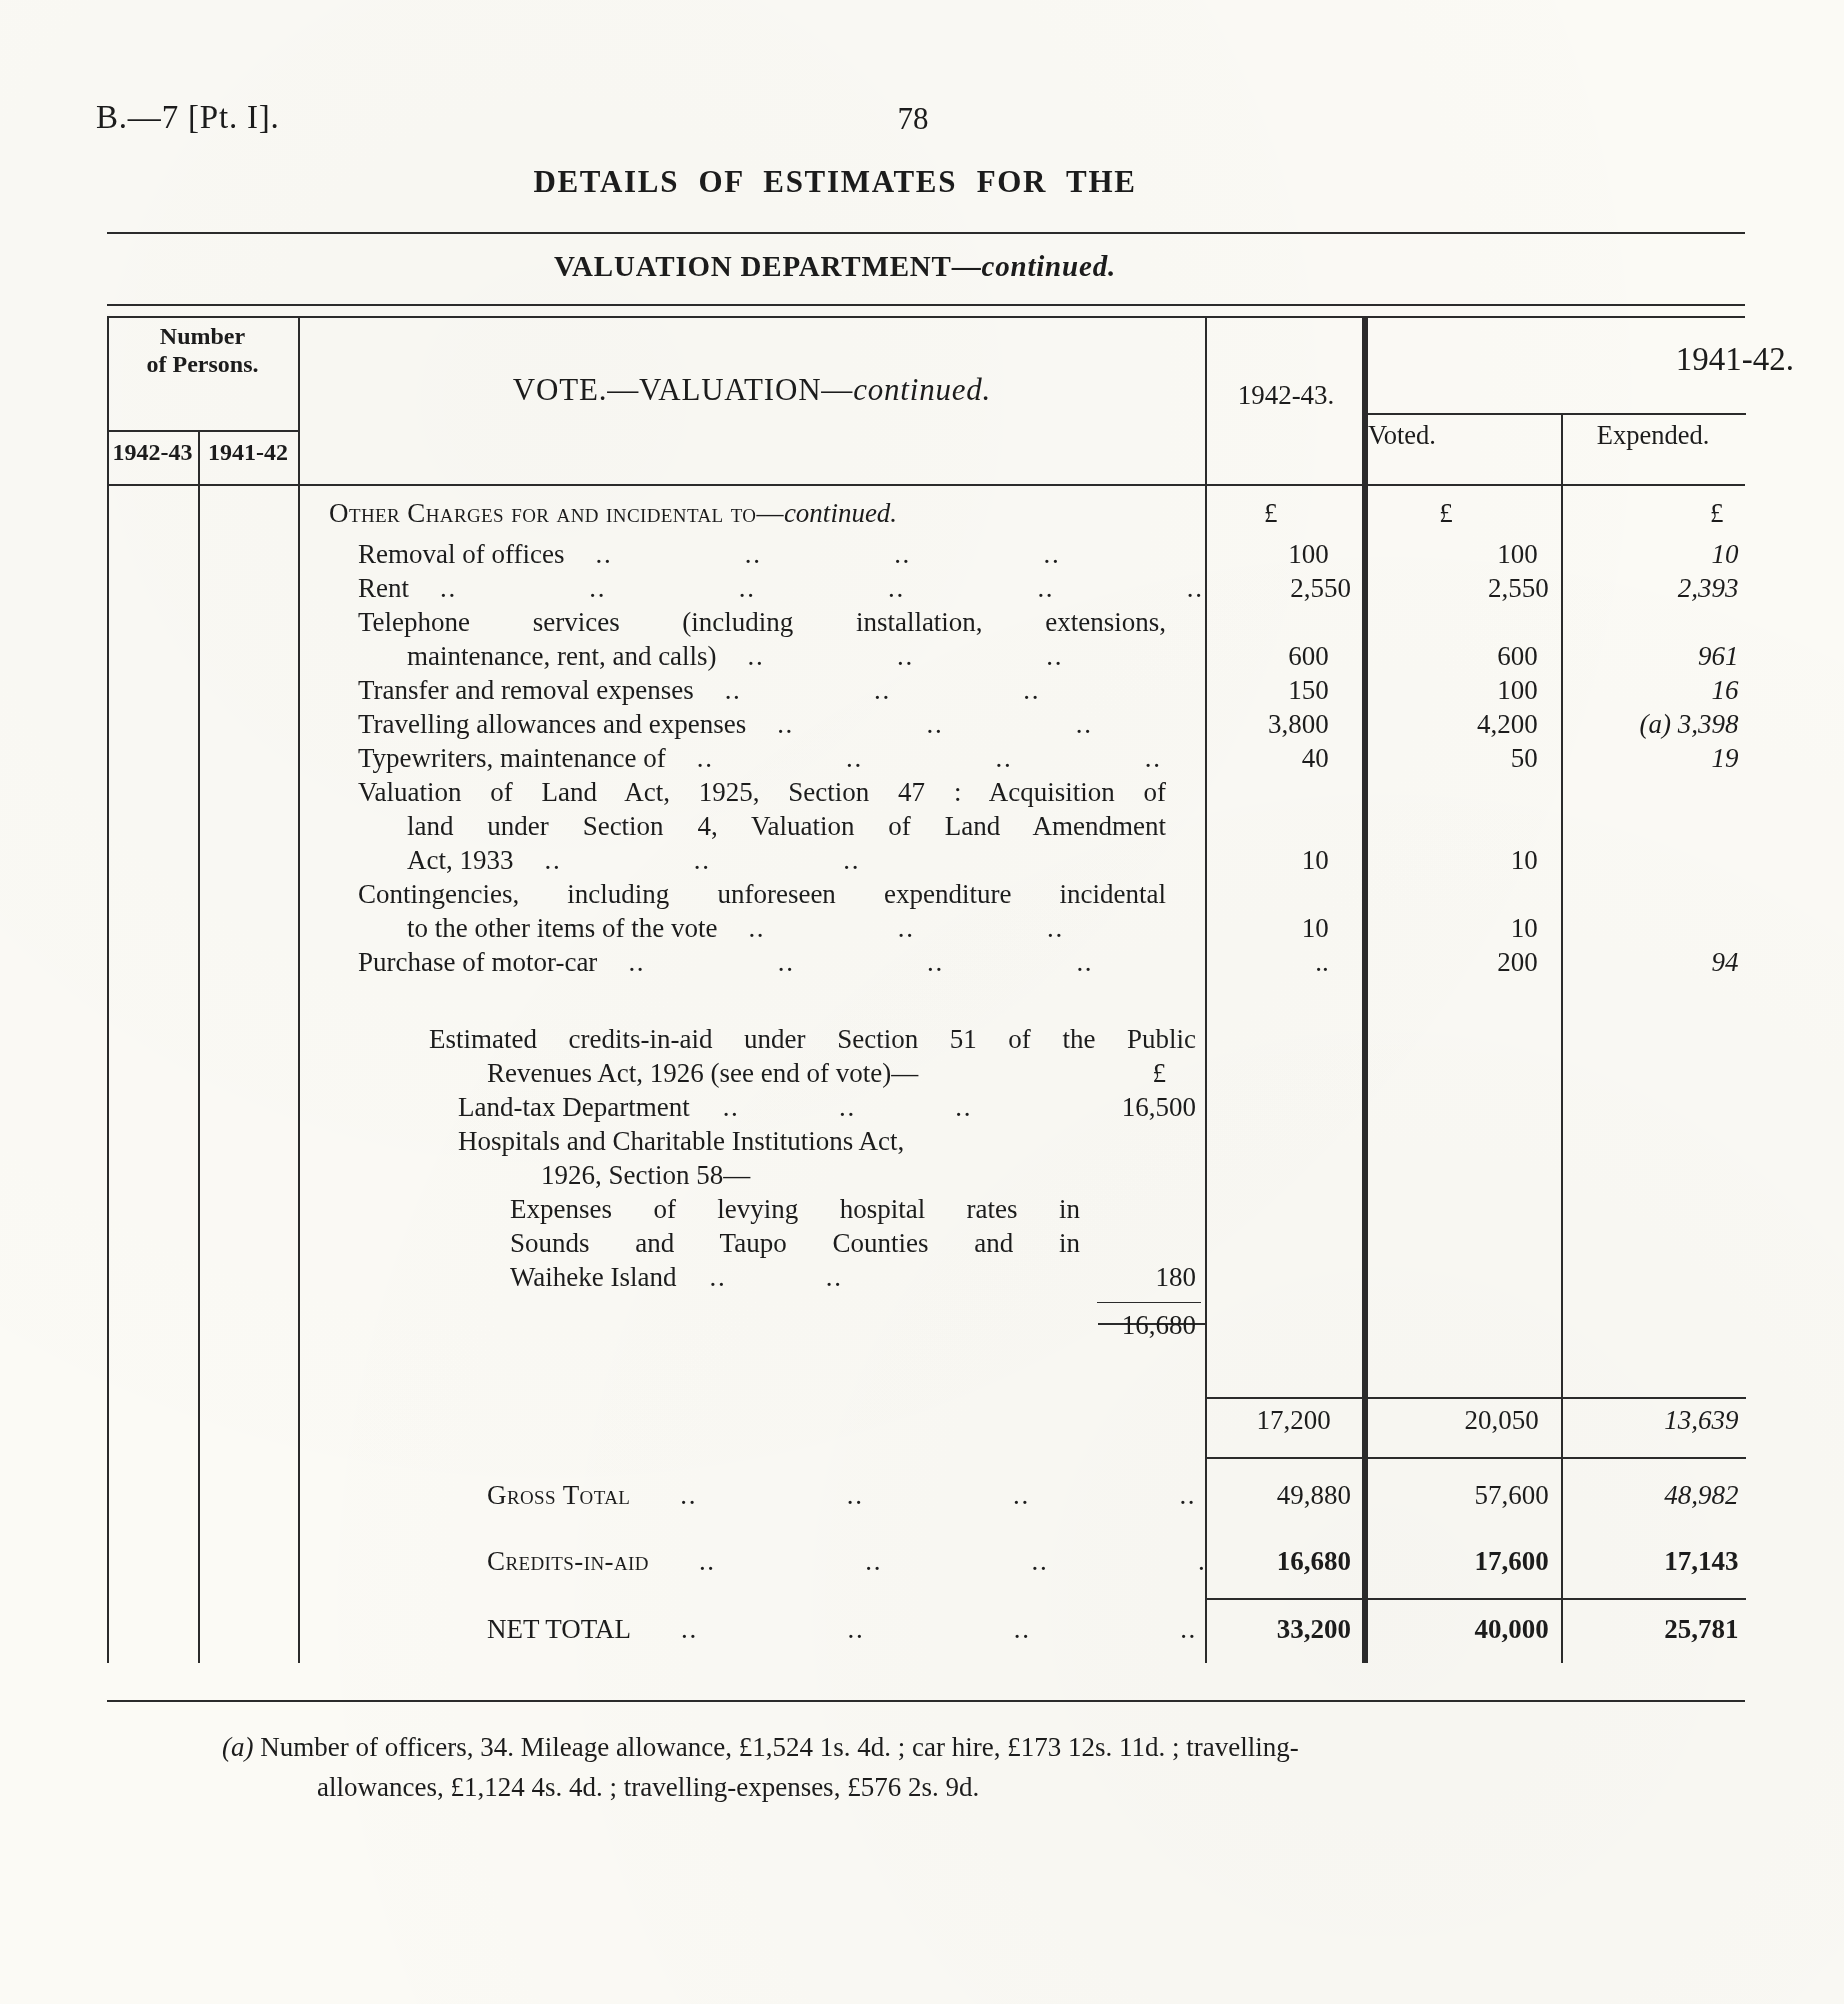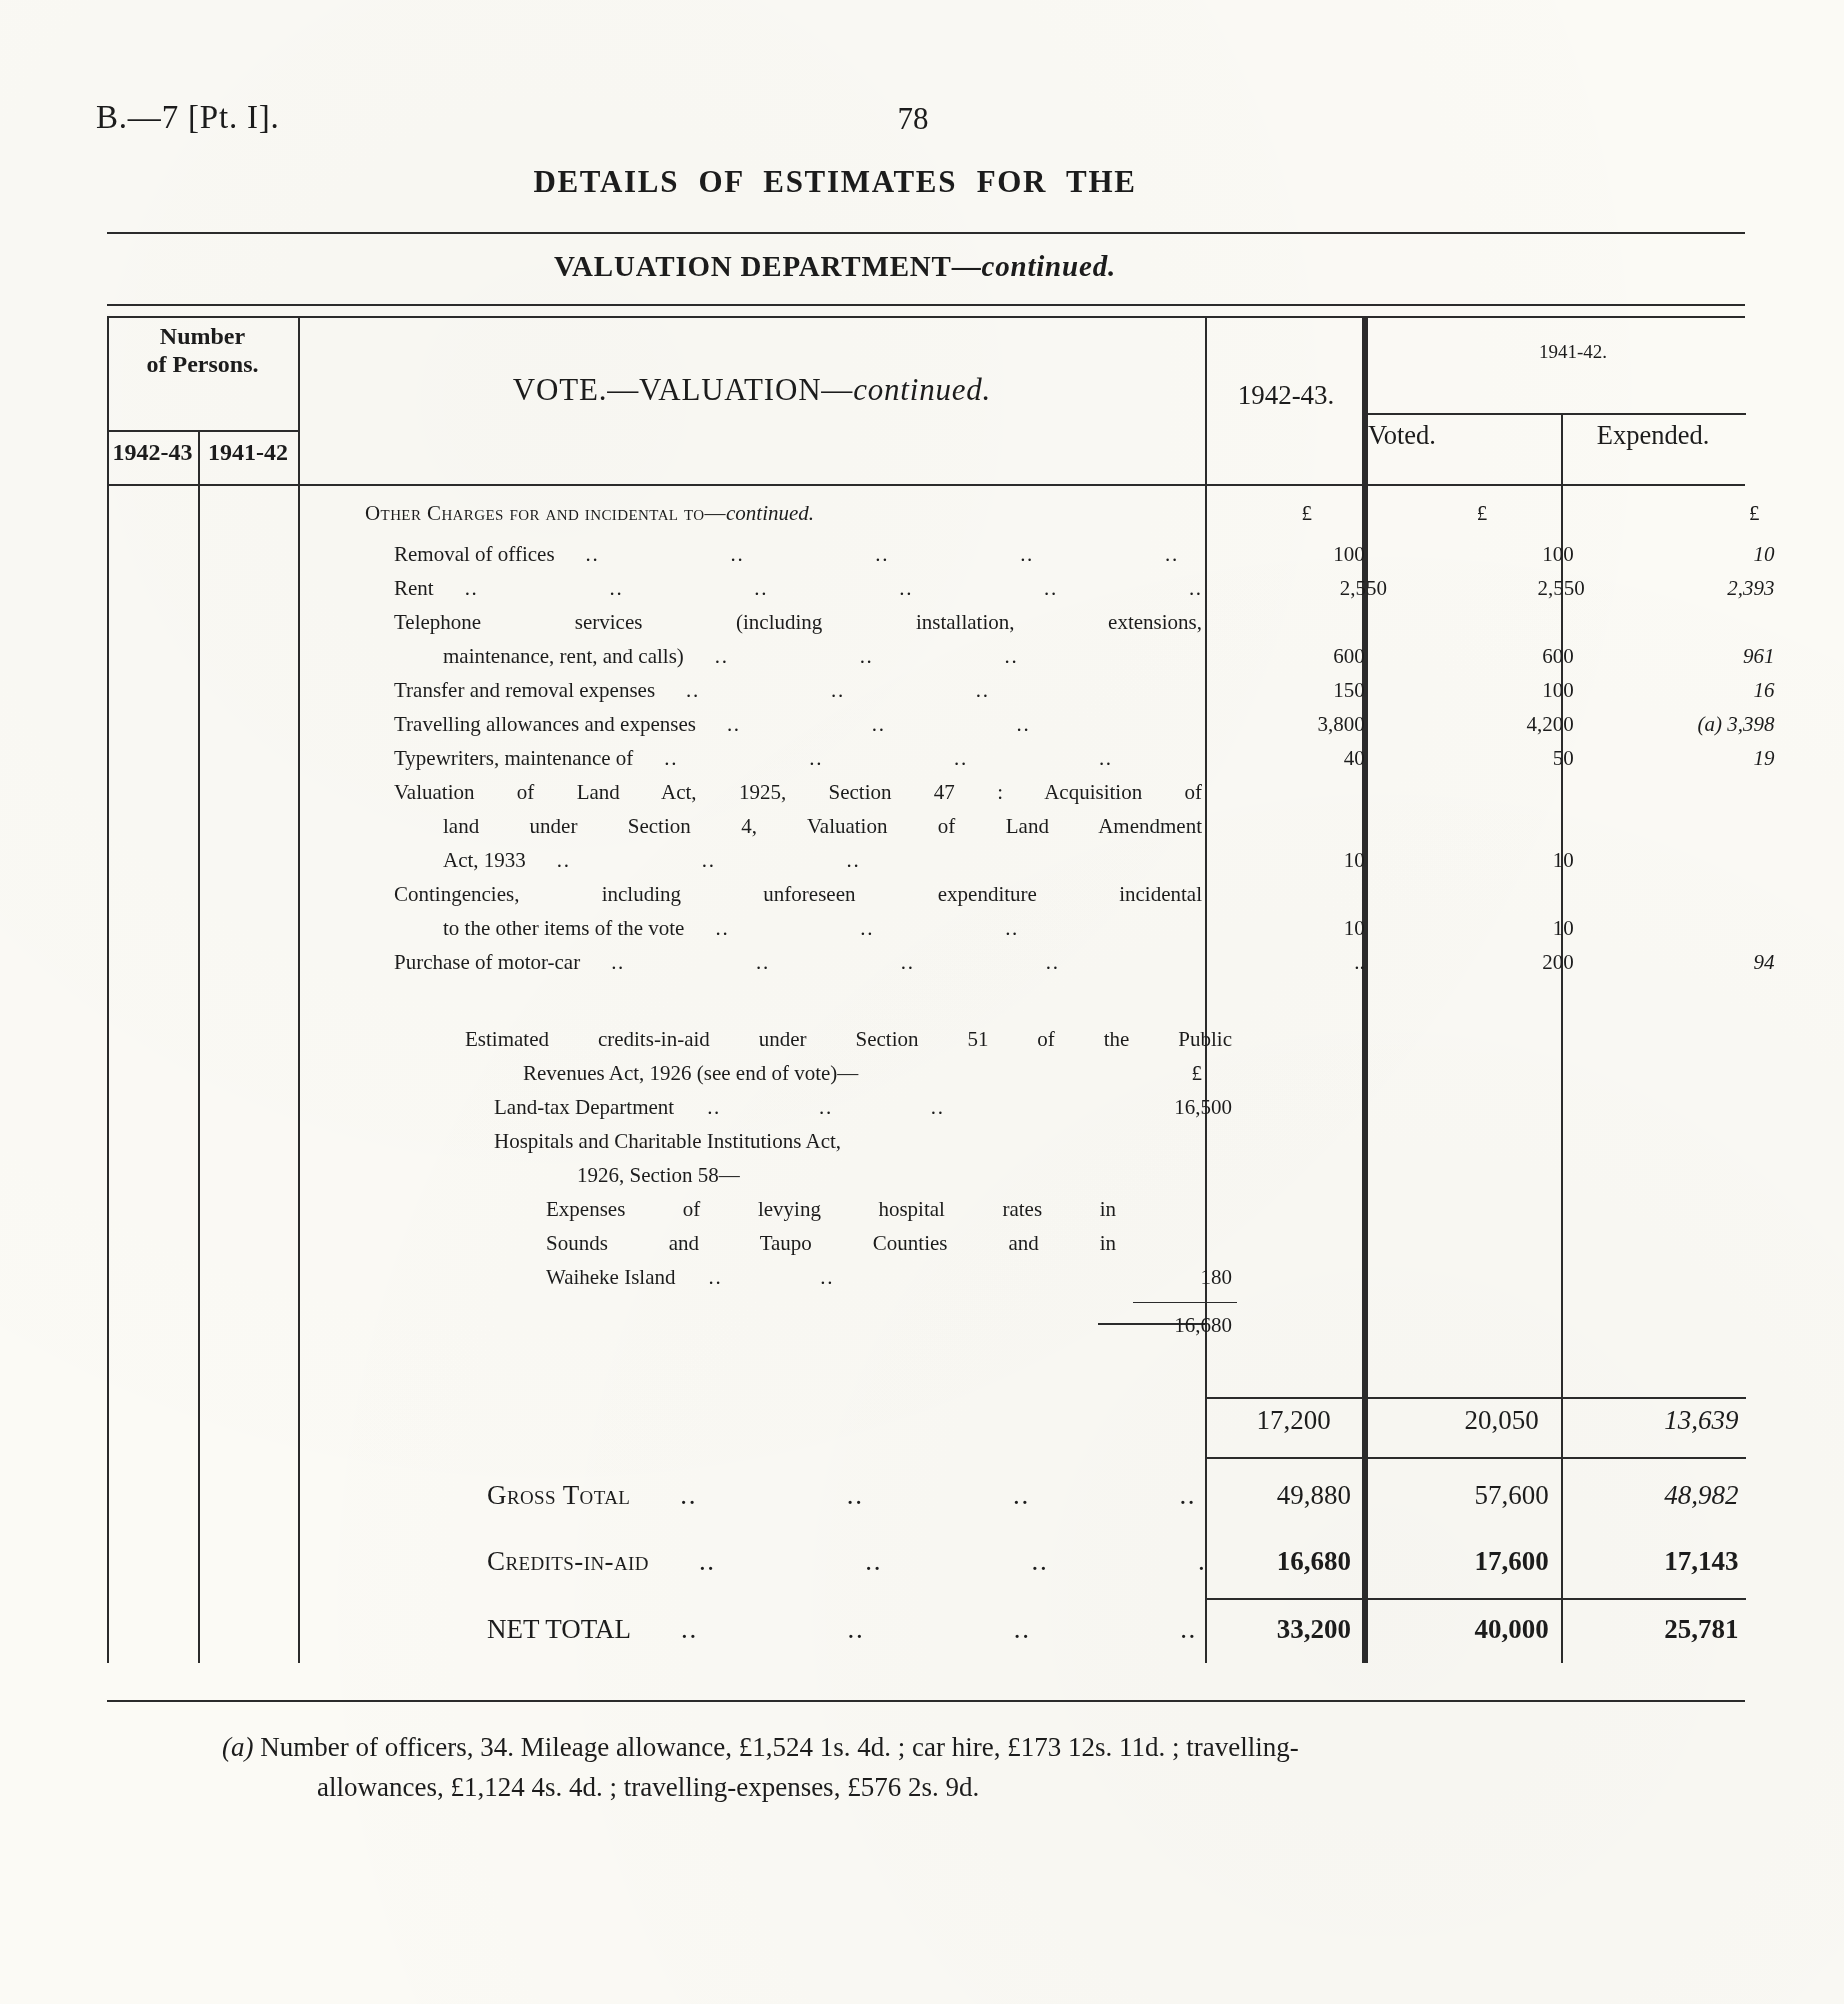--- a/index.html
+++ b/index.html
@@ -23,25 +23,25 @@
   .pageno { left:851px; top:101px; width:124px; font-size:31px; text-align:center; }
   .title  { left:0; top:164px; width:1670px; text-align:center; font-size:31px; font-weight:700; letter-spacing:1.7px; word-spacing:10px; }
   .subtitle { left:0; top:250px; width:1670px; text-align:center; font-size:29px; font-weight:700; letter-spacing:0.8px; }
 
   .persons-hdr { left:107px; top:322px; width:191px; text-align:center; font-size:24px; font-weight:700; line-height:28px; }
   .py { top:439px; text-align:center; font-size:24px; font-weight:700; }
   .py1 { left:107px; width:91px; }
   .py2 { left:198px; width:100px; }
   .vote-hdr { left:298px; top:372px; width:908px; text-align:center; font-size:31px; letter-spacing:0.8px; }
   .c4243 { left:1206px; top:380px; width:160px; text-align:center; font-size:27px; }
-  .c4142 { left:1384px; top:341px; width:378px; text-align:center; font-size:19px; }
+  .c4142 { left:1416px; top:341px; width:378px; text-align:right; font-size:33px; }
   .voted-h { left:1368px; top:420px; width:193px; text-align:left; font-size:26.5px; }
   .exp-h { left:1561px; top:420px; width:184px; text-align:center; font-size:26.5px; }
 
-  .body { position:absolute; left:298px; top:496px; width:1447px; font-size:21px; line-height:34px;padding-left:36px; }
+  .body { position:absolute; left:298px; top:496px; width:1447px; font-size:27px; line-height:34px; }
   .crow { display:flex; align-items:flex-end; }
   .crow .desc { width:908px; }
   .ln { line-height:34px; padding-left:60px; }
   .ln.sect { padding-left:31px; }
   .ln.cont { padding-left:109px; }
   .ln.just { text-align:justify; text-align-last:justify; padding-right:8.3px; }
   .ln.last { display:flex; }
   .leaders { flex:1; word-spacing:124px; letter-spacing:1.7px; padding:0 45px 0 31px; overflow:hidden; white-space:nowrap; }
   .amt { line-height:34px; text-align:right; }
   .a1 { width:160px; padding-right:20px; }

